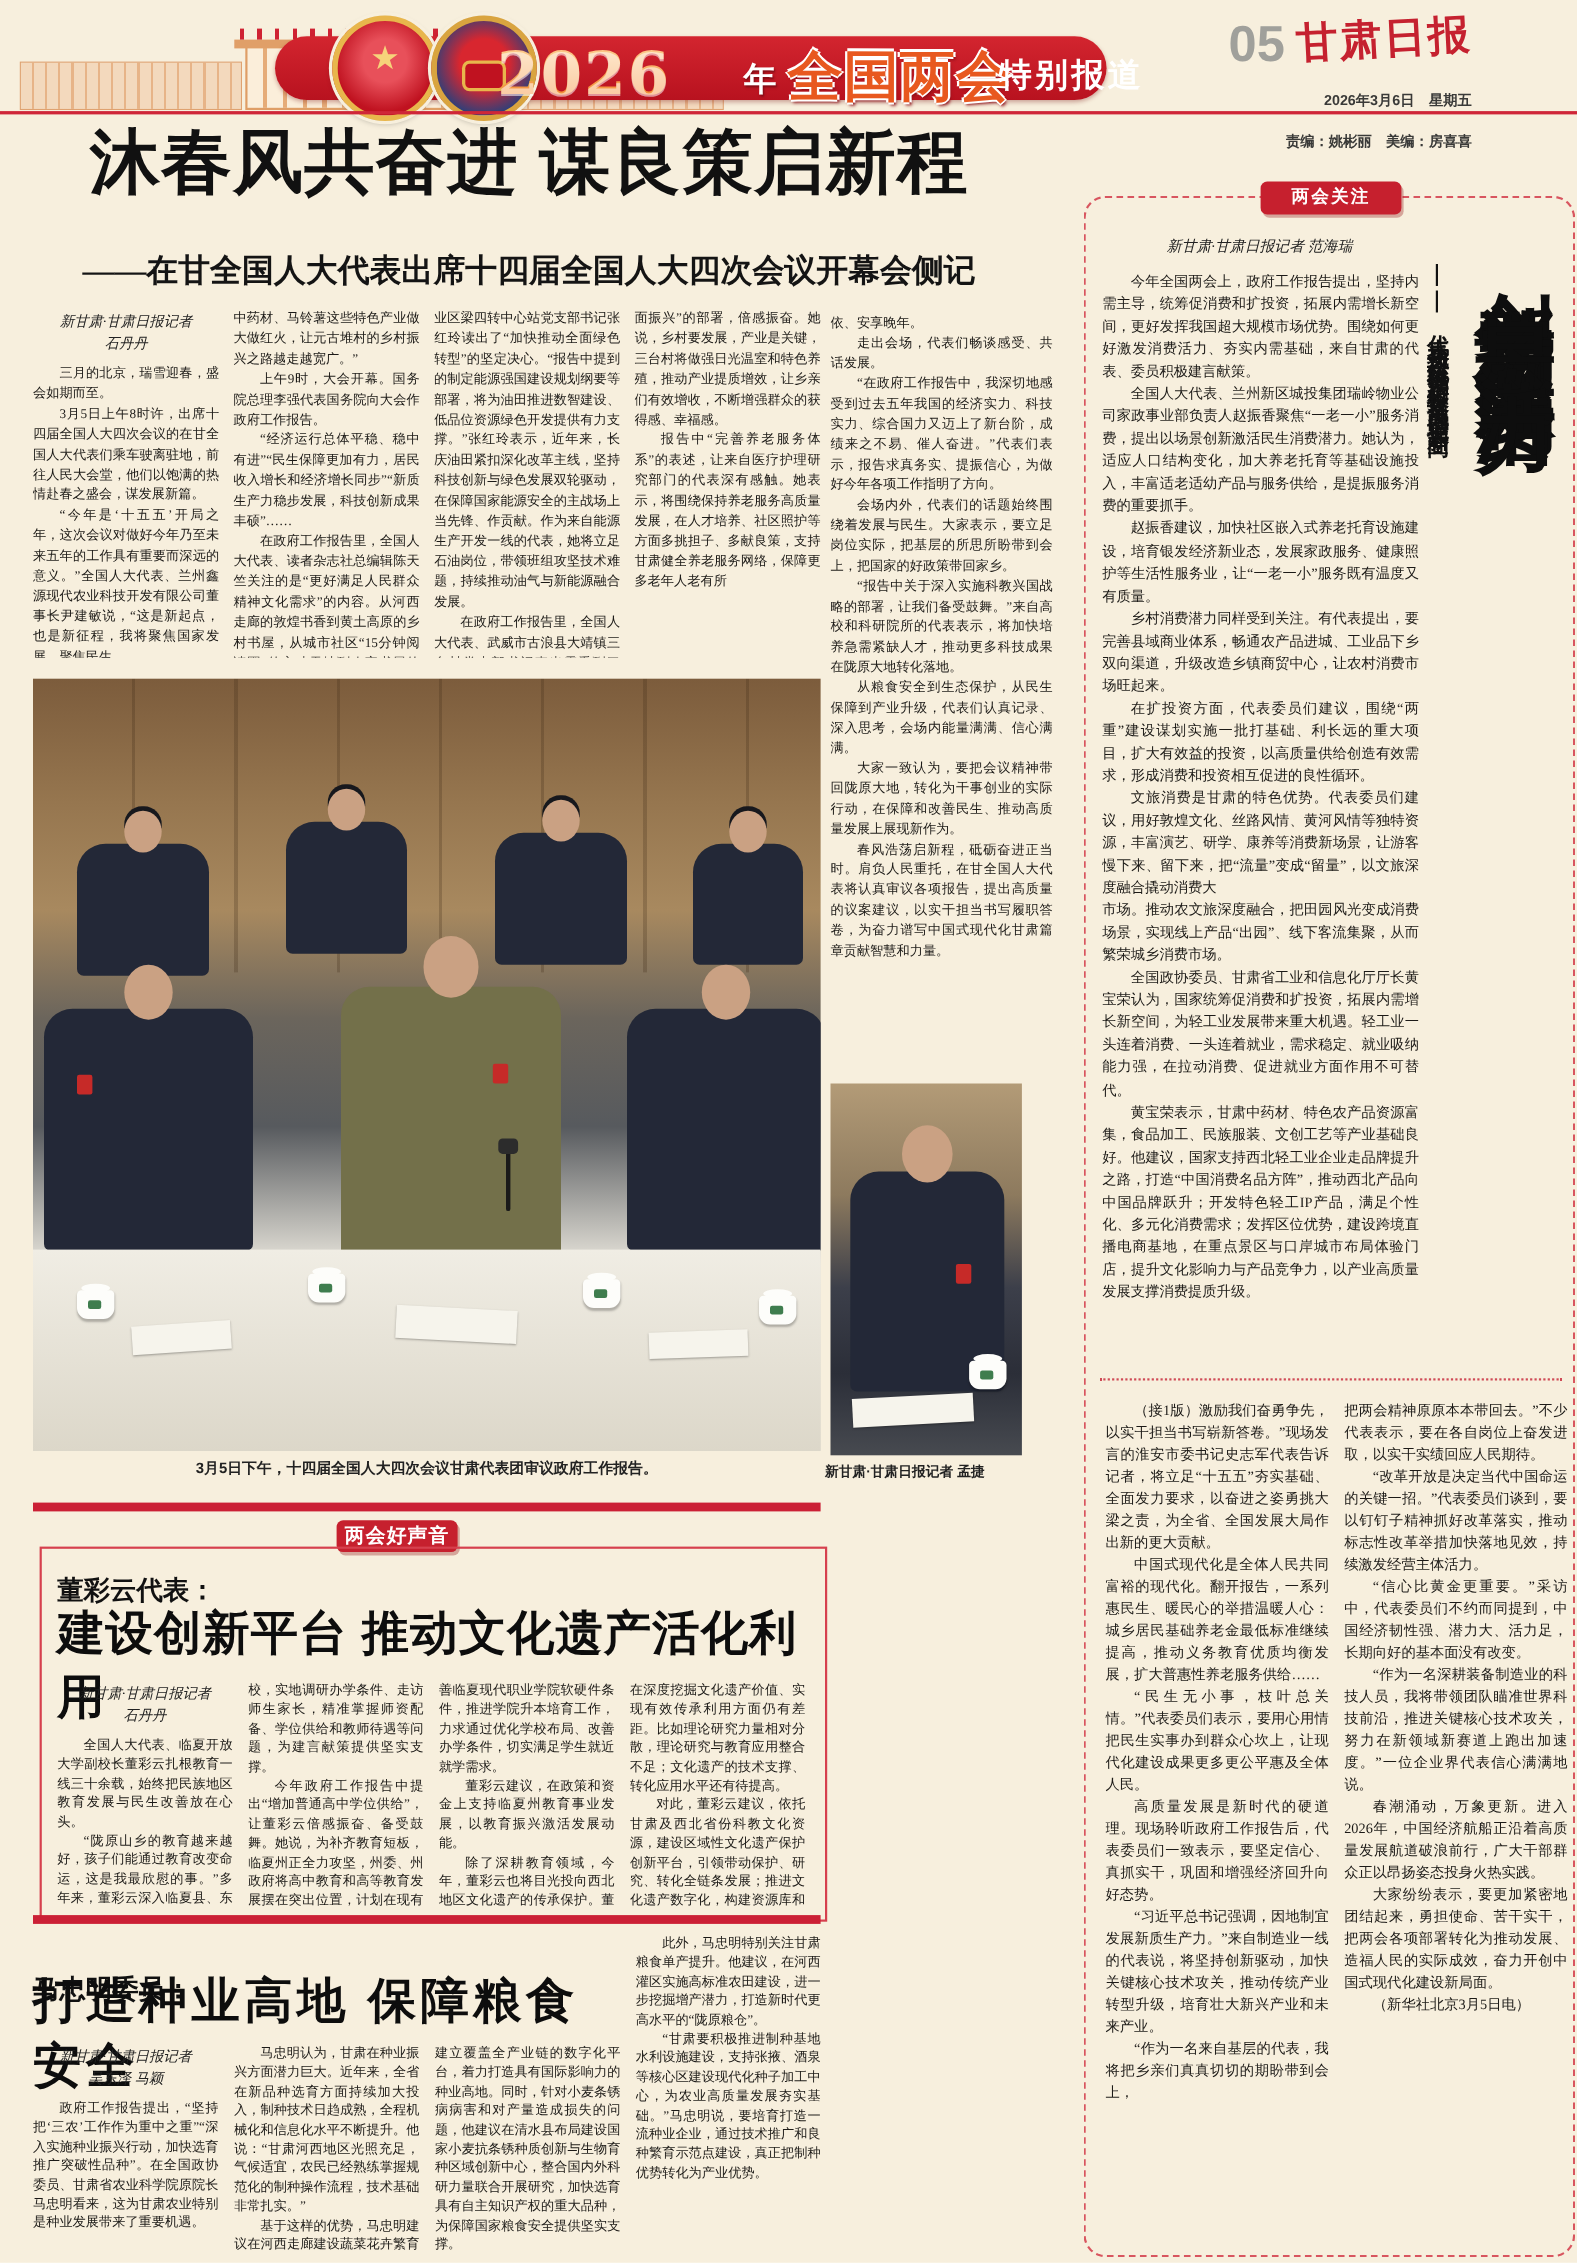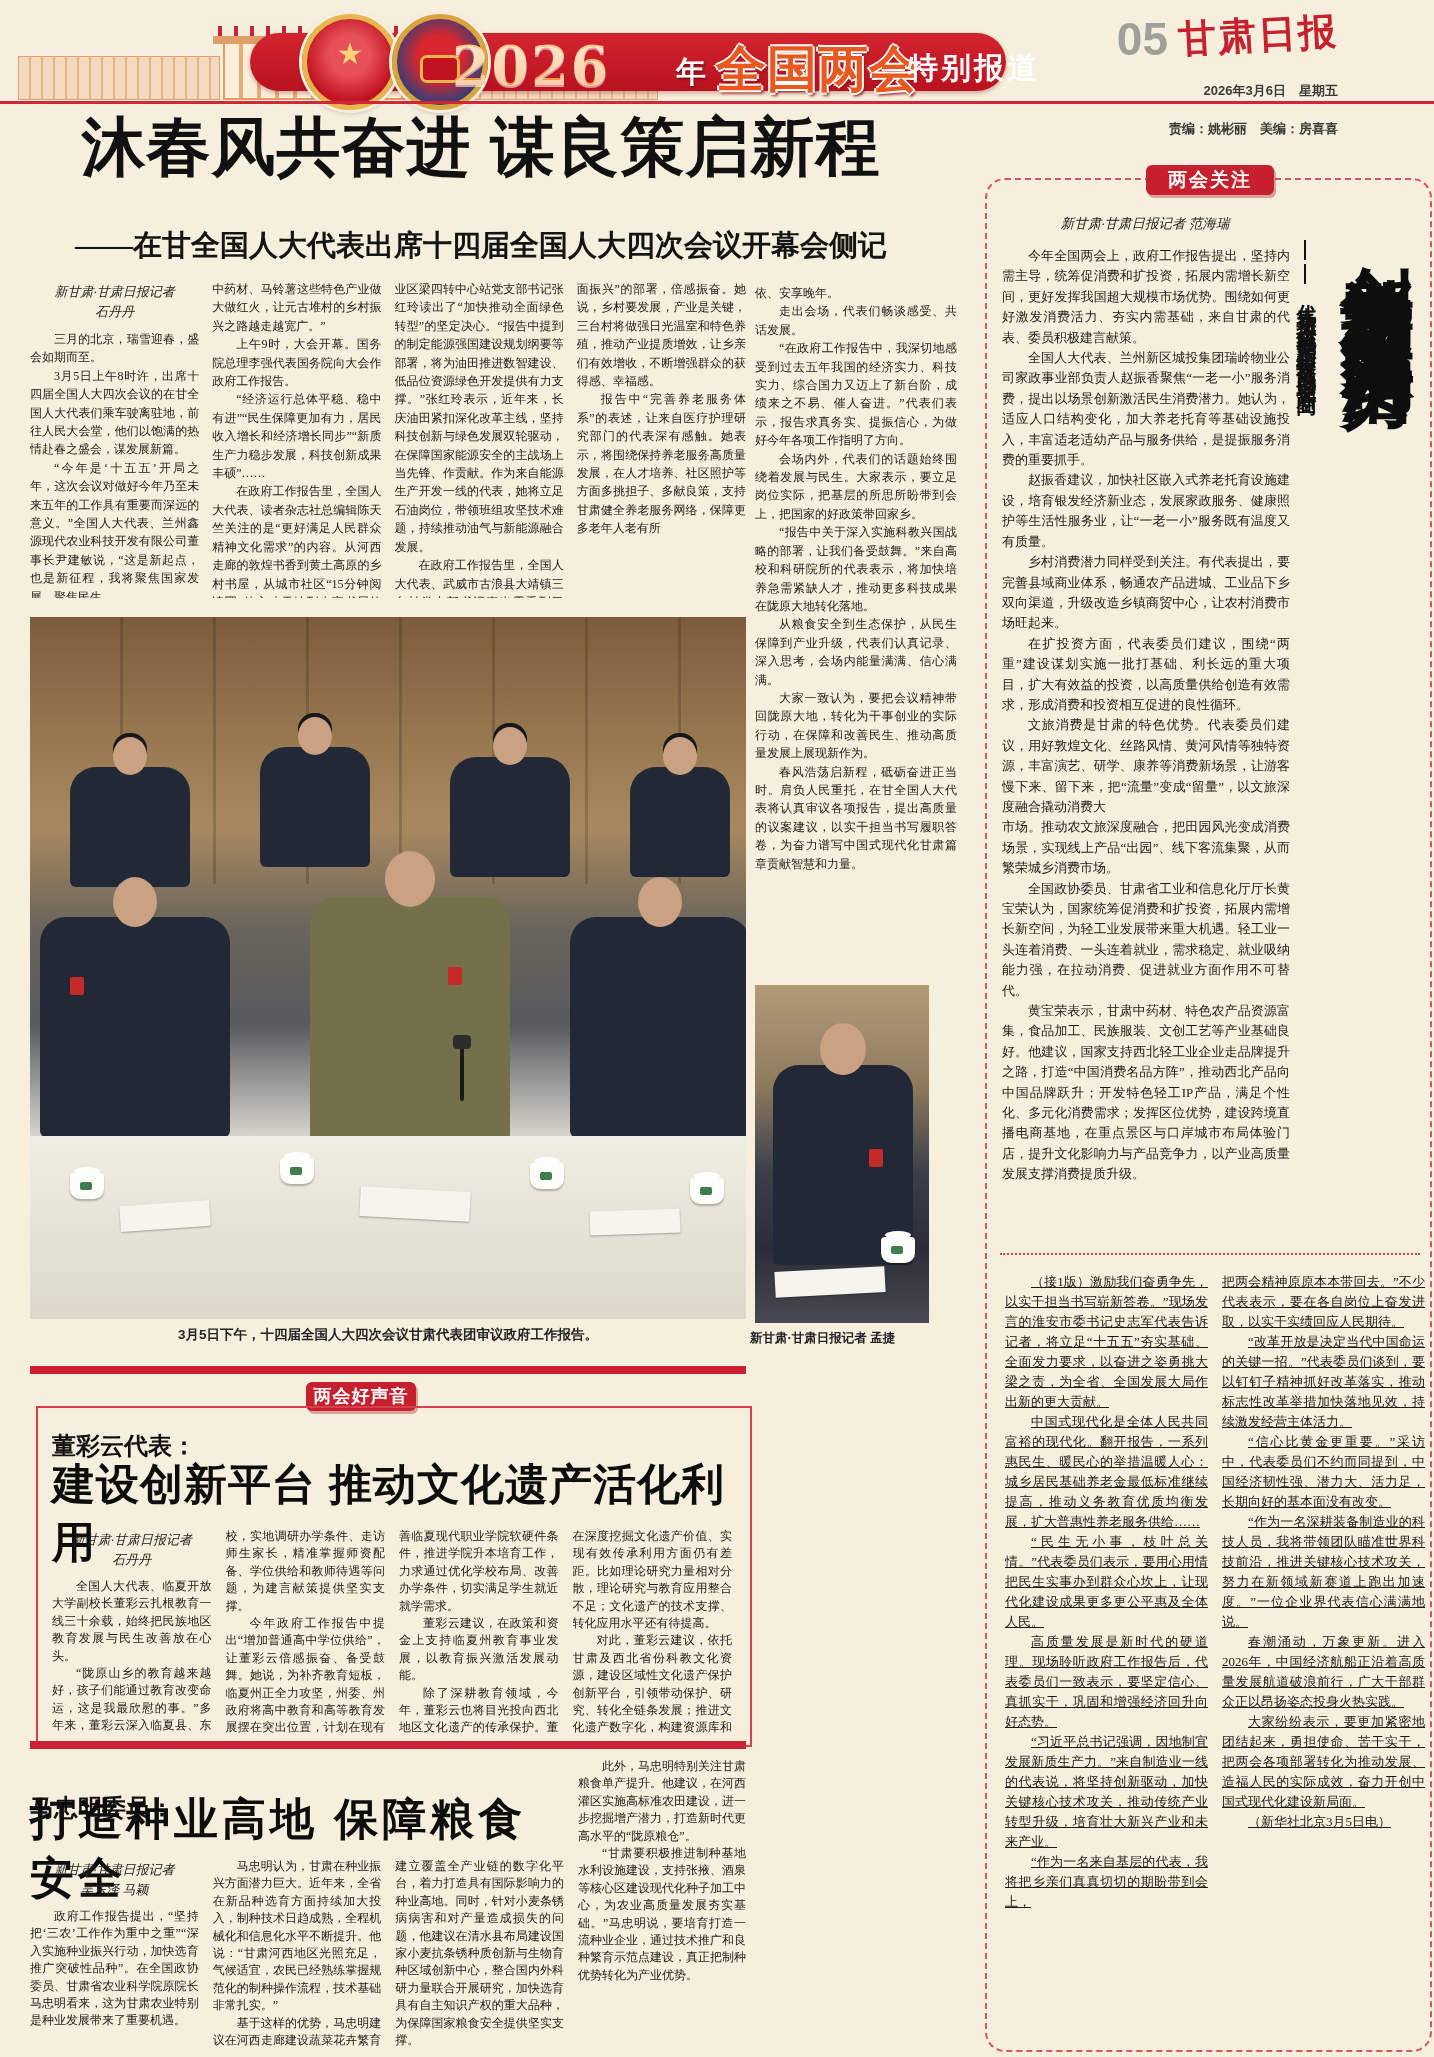--- a/index.html
+++ b/index.html
@@ -67,27 +67,27 @@
   .cup::before{content:"";position:absolute;left:10px;top:9px;width:12px;height:8px;background:#3f7d4e;border-radius:2px;}
   .cup.lid::after{content:"";position:absolute;left:4px;top:-6px;width:26px;height:8px;border-radius:50%;background:#fdfdfa;}
   .paper{position:absolute;background:#f6f4ec;box-shadow:0 1px 2px rgba(0,0,0,.3);}
   .caption{position:absolute;left:30px;top:1326px;width:716px;text-align:center;font-size:13.5px;font-weight:700;color:#222;}
   .photo-side{position:absolute;left:755px;top:985px;width:174px;height:338px;overflow:hidden;
       background:linear-gradient(180deg,#b39b77 0%,#8d7a5e 30%,#3c3f4a 55%,#2b2e38 78%,#474a50 100%);}
   .side-credit{position:absolute;left:750px;top:1330px;width:186px;text-align:left;font-size:12.5px;font-weight:700;color:#222;}
   
   .focus-box{position:absolute;left:985px;top:178px;width:443px;height:1870px;border:2px dashed #d8555f;border-radius:20px;}
   .tagbadge{position:absolute;background:#c6202e;color:#fff;font-weight:900;text-align:center;border-radius:6px;box-shadow:2px 3px 0 rgba(150,30,30,.35);}
-  .focus-badge{left:1146px;top:165px;width:128px;height:30px;font-size:19px;line-height:30px;letter-spacing:2px;}
+  .focus-badge{left:1146px;top:165px;width:128px;height:30px;font-size:16px;line-height:30px;letter-spacing:2px;}
   .focus-byline{position:absolute;left:1000px;top:212px;width:290px;text-align:center;font-family:"Liberation Serif","DejaVu Serif",serif;font-style:italic;font-size:13.5px;color:#222;}
   .focus-colA{position:absolute;left:1002px;top:246px;width:288px;height:998px;font-size:13px;line-height:20.4px;}
   .v-sub{position:absolute;left:1294px;top:240px;height:790px;writing-mode:vertical-rl;font-size:20px;font-weight:700;letter-spacing:4px;color:#111;}
   .v-head{position:absolute;left:1336px;top:206px;height:1000px;writing-mode:vertical-rl;font-size:74px;font-weight:900;letter-spacing:6px;color:#0e0e0e;line-height:1.15;}
   .dotline{position:absolute;left:1000px;top:1253px;width:420px;border-top:2px dotted #cf4b56;}
-  .cont-cols{left:1005px;top:1272px;width:420px;height:772px;gap:14px;text-decoration:underline;}
+  .cont-cols{left:1005px;top:1272px;width:420px;height:772px;gap:14px;}
   .cont-cols .col{flex:1;font-size:13px;line-height:20px;}
   
   .redrule{position:absolute;left:30px;width:716px;height:8px;background:#cb2035;}
   .rule1{top:1366px;}
   .rule2{top:1741px;}
   .voice-badge{left:306px;top:1382px;width:110px;height:29px;font-size:18px;line-height:29px;letter-spacing:1px;}
   .voice-box{position:absolute;left:36px;top:1406px;width:712px;height:337px;border:2px solid #d6404e;}
   .kicker{position:absolute;font-size:24px;font-weight:700;color:#111;}
   .voice-kicker{left:52px;top:1430px;}
   .voice-headline{position:absolute;left:52px;top:1456px;width:684px;font-size:43px;font-weight:900;color:#0d0d0d;letter-spacing:1px;}

